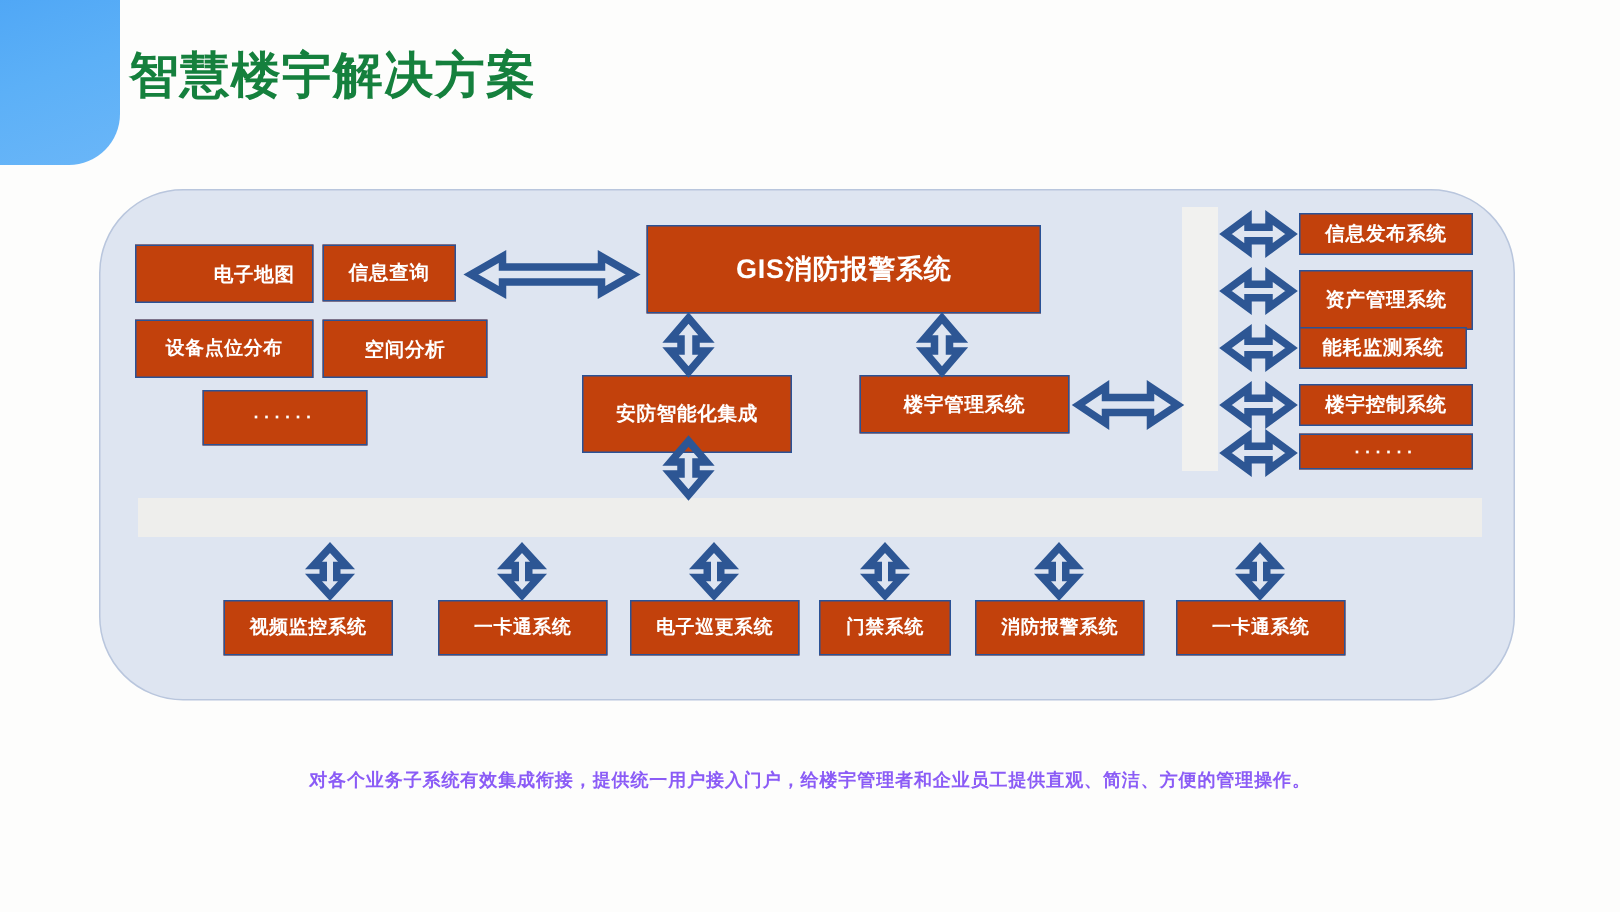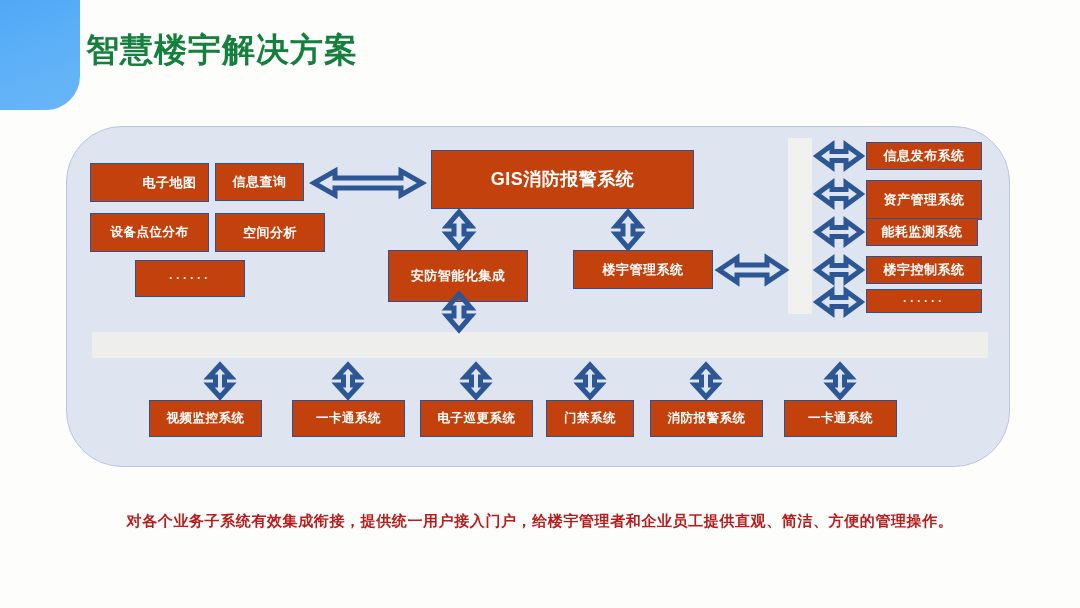--- a/index.html
+++ b/index.html
@@ -98,23 +98,23 @@
     stroke-linejoin: miter;
   }
 
   
   .caption {
     position: absolute;
     left: 0;
     right: 0;
     top: 512px;
     text-align: center;
-    font-size: 15px;
+    font-size: 12px;
     font-weight: bold;
-    color: #b91c1c;
+    color: #8b5cf6;
     letter-spacing: 0.6px;
   }
 </style>
 </head>
 <body>
 
 <div class="corner-shape"></div>
 
 <div class="page-title">智慧楼宇解决方案</div>
 

